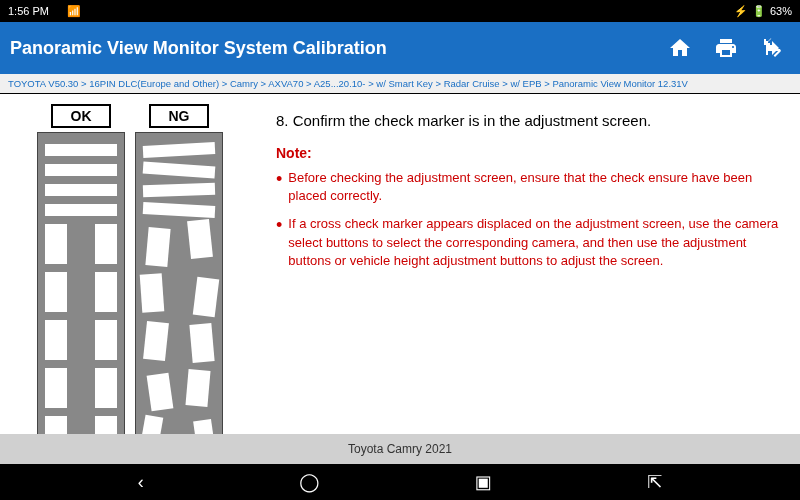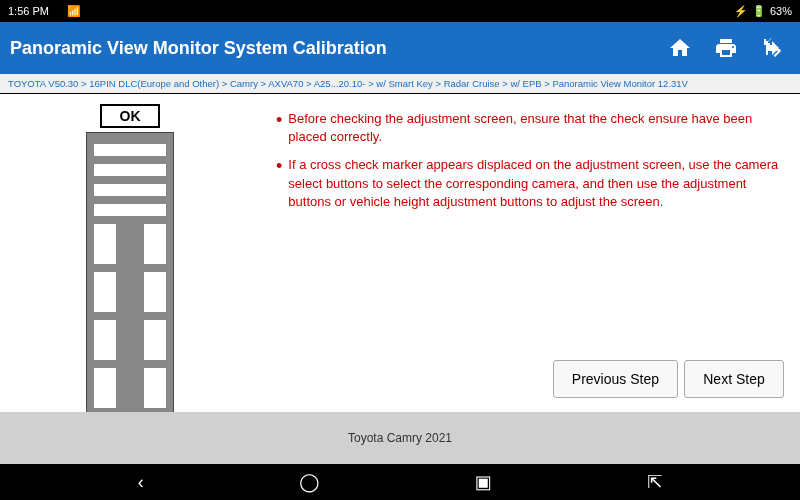--- a/index.html
+++ b/index.html
@@ -166,21 +166,21 @@
       background: #f8f8f8;
       cursor: pointer;
       border-radius: 3px;
       color: #000;
       min-width: 100px;
       text-align: center;
     }
 
     
     #footer {
-      height: 52px;
+      height: 30px;
       background: #d0d0d0;
       display: flex;
       align-items: center;
       padding: 0 12px;
       font-size: 12px;
       color: #333;
       gap: 4px;
       flex-direction: column;
       justify-content: center;
     }
@@ -273,39 +273,67 @@
         <rect x="8" y="236" width="22" height="40" fill="white"></rect>
         <rect x="58" y="236" width="22" height="40" fill="white"></rect>
 
         <rect x="8" y="284" width="22" height="28" fill="white"></rect>
         <rect x="58" y="284" width="22" height="28" fill="white"></rect>
 
         <rect x="8" y="320" width="72" height="12" fill="white"></rect>
       </svg>
     </div>
 
+    <div class="calibration-diagram">
+      <div class="diagram-label">NG</div>
+      <svg width="88" height="340" class="svg-diagram">
+
+        <rect width="88" height="340" fill="#888" stroke="#444" stroke-width="2"></rect>
+
+        <rect x="8" y="12" width="72" height="12" fill="white" transform="rotate(-3,44,18)"></rect>
+
+        <rect x="8" y="32" width="72" height="12" fill="white" transform="rotate(4,44,38)"></rect>
+
+        <rect x="8" y="52" width="72" height="12" fill="white" transform="rotate(-2,44,58)"></rect>
+
+        <rect x="8" y="72" width="72" height="12" fill="white" transform="rotate(3,44,78)"></rect>
+
+        <rect x="12" y="96" width="22" height="38" fill="white" transform="rotate(5,23,115)"></rect>
+        <rect x="54" y="88" width="22" height="38" fill="white" transform="rotate(-6,65,107)"></rect>
+
+        <rect x="6" y="142" width="22" height="38" fill="white" transform="rotate(-4,17,161)"></rect>
+        <rect x="60" y="146" width="22" height="38" fill="white" transform="rotate(7,71,165)"></rect>
+
+        <rect x="10" y="190" width="22" height="38" fill="white" transform="rotate(6,21,209)"></rect>
+        <rect x="56" y="192" width="22" height="38" fill="white" transform="rotate(-5,67,211)"></rect>
+
+        <rect x="14" y="242" width="22" height="36" fill="white" transform="rotate(-8,25,260)"></rect>
+        <rect x="52" y="238" width="22" height="36" fill="white" transform="rotate(5,63,256)"></rect>
+
+        <rect x="8" y="284" width="18" height="28" fill="white" transform="rotate(10,17,298)"></rect>
+        <rect x="60" y="288" width="18" height="28" fill="white" transform="rotate(-8,69,302)"></rect>
+      </svg>
+    </div>
 
   </div>
 
   <div id="right-panel">
+    <div id="step-title">8. Confirm the check marker is in the adjustment screen.</div>
+    <div id="note-label">Note:</div>
     <div>
       <div class="bullet-point">
         <span class="bullet-dot">•</span>
         <span class="bullet-text">Before checking the adjustment screen, ensure that the check ensure have been placed correctly.</span>
       </div>
       <div class="bullet-point">
         <span class="bullet-dot">•</span>
         <span class="bullet-text">If a cross check marker appears displaced on the adjustment screen, use the camera select buttons to select the corresponding camera, and then use the adjustment buttons or vehicle height adjustment buttons to adjust the screen.</span>
       </div>
     </div>
 
-    <div id="bottom-row">
-      <button class="nav-button">Previous Step</button>
-      <button class="nav-button">Next Step</button>
-    </div>
   </div>
 
 </div>
 
 <div id="footer">
   <div>Toyota Camry 2021</div>
 </div>
 
 <div id="nav-bar">
   <span class="nav-icon">‹</span>

